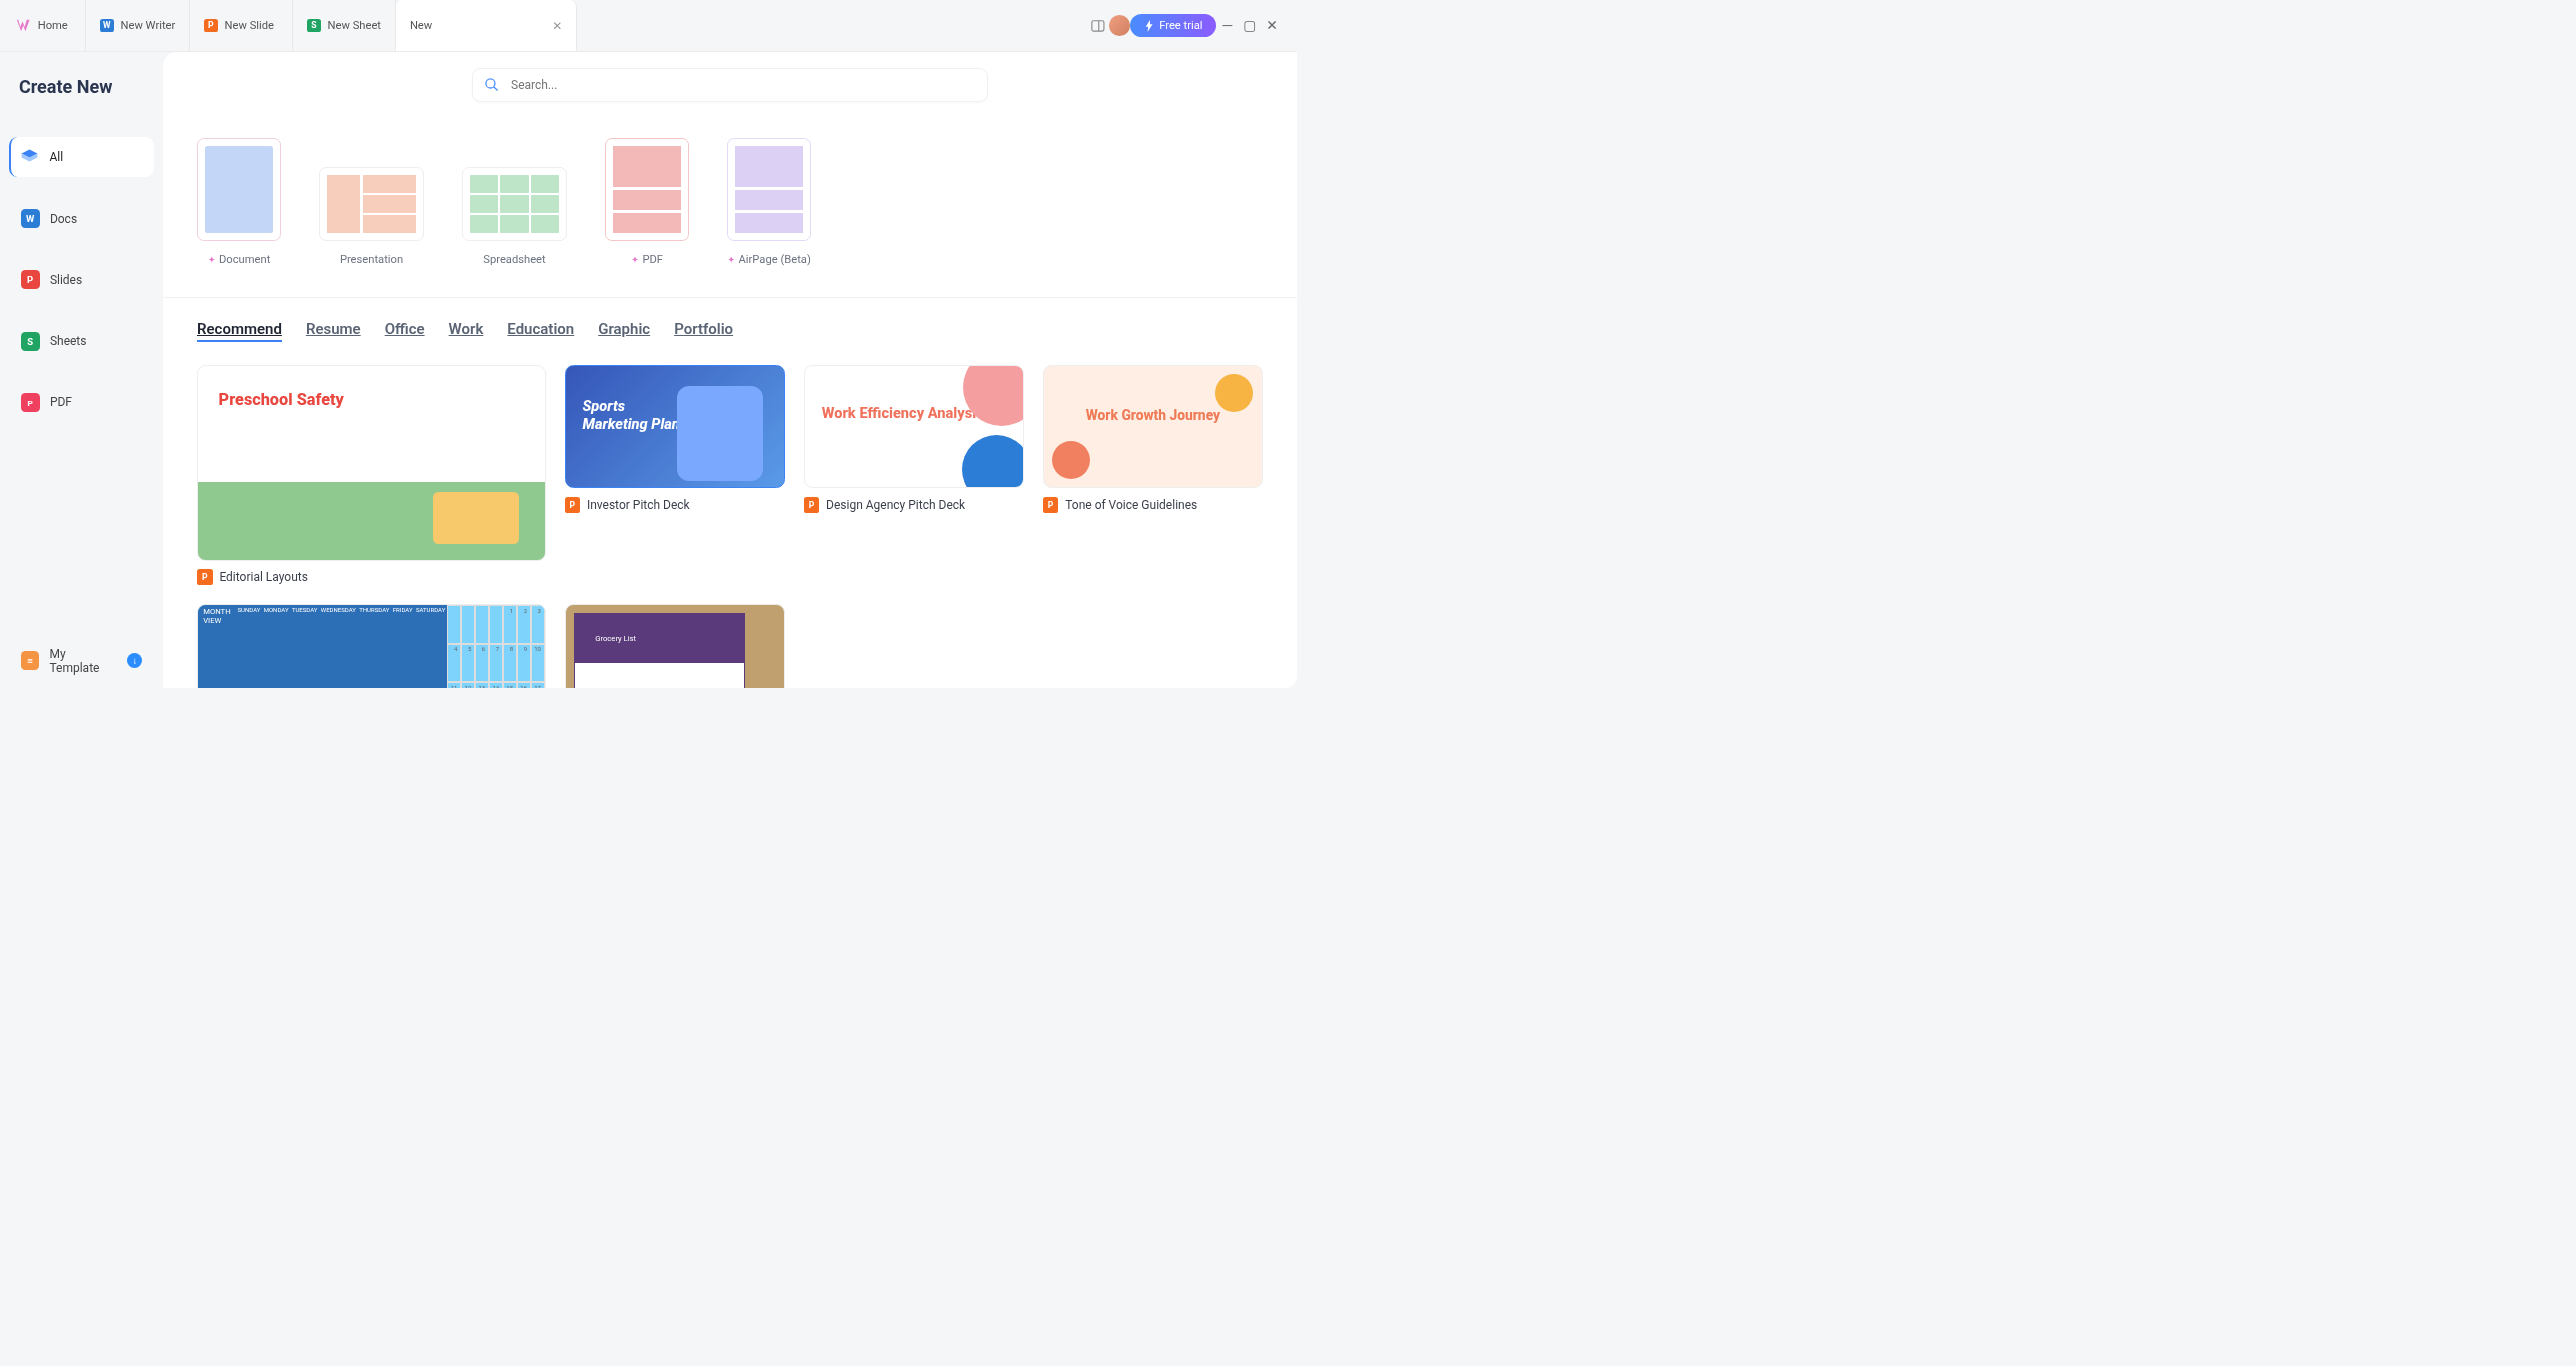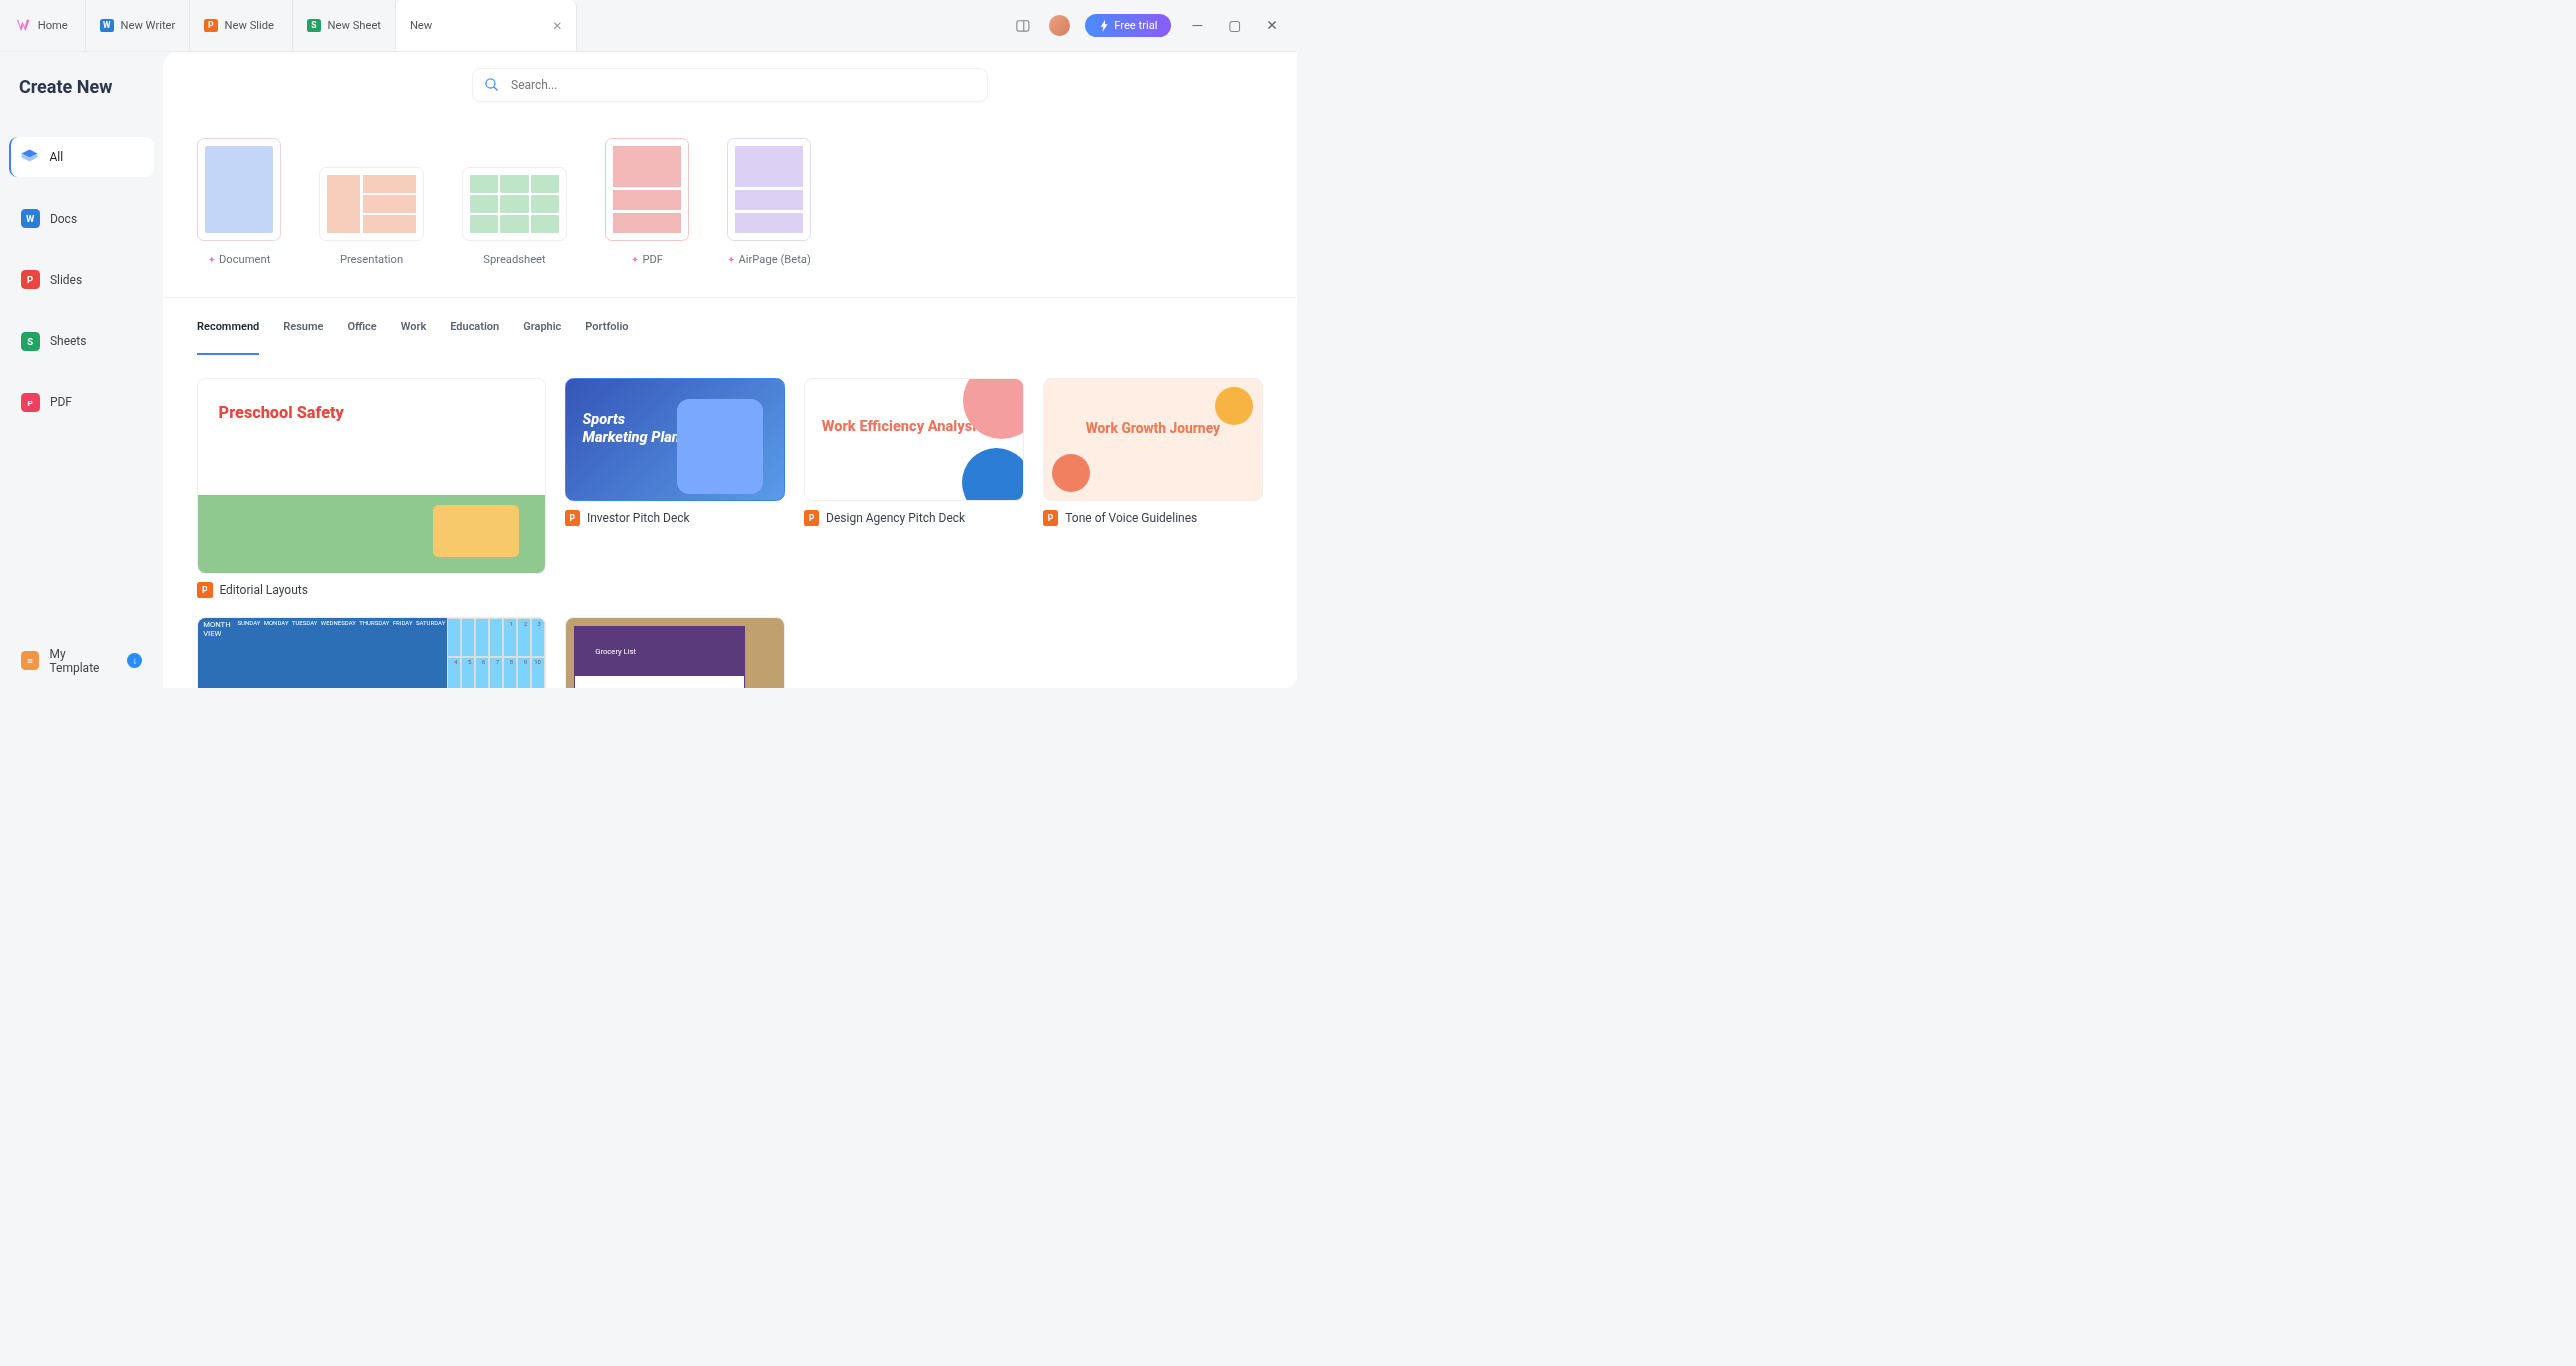--- a/index.html
+++ b/index.html
@@ -7,21 +7,21 @@
 
 .titlebar { height: 52px; display: flex; align-items: center; background: #f5f6f8; border-bottom: 0.9px solid #ebebeb; }
 .tabs { display: flex; height: 100%; flex: 1; }
 .tab { display: flex; align-items: center; padding: 0 13.8px; gap: 6.9px; font-size: 11.2px; color: #555; border-right: 0.9px solid #e8e8e8; cursor: pointer; min-width: 103px; }
 .tab.home { min-width: 86px; }
 .tab.active { background: #fff; border-radius: 6.9px 6.9px 0 0; }
 .tab .close { margin-left: auto; color: #999; font-size: 12px; }
 .tab-icon { width: 13.8px; height: 13.8px; border-radius: 2.6px; display: inline-flex; align-items: center; justify-content: center; font-size: 8.6px; color: #fff; font-weight: bold; }
 .logo-icon { width: 17px; height: 17px; }
 
-.window-controls { display: flex; align-items: center; gap: 15px; padding: 0 13.8px; }
+.window-controls { display: flex; align-items: center; gap: 0; padding: 0 13.8px; }
 .avatar { width: 20.6px; height: 20.6px; border-radius: 50%; background: linear-gradient(135deg,#f0a080,#d08060); }
 .free-trial { background: linear-gradient(90deg,#4a8cff,#8b5cff); color: #fff; border-radius: 17px; padding: 5.2px 13.8px; font-size: 11.2px; display: flex; align-items: center; gap: 5.2px; }
 .wc-btn { width: 22.3px; height: 22.3px; display: flex; align-items: center; justify-content: center; color: #666; }
 
 .app-body { display: flex; height: calc(100% - 38px); }
 .sidebar { width: 163px; padding: 17px 8.6px; display: flex; flex-direction: column; gap: 20px; }
 .sidebar h1 { font-size: 18px; font-weight: 700; color: #2a3550; padding: 6.9px 10.3px 20.6px; }
 .side-item { display: flex; align-items: center; gap: 10.3px; padding: 10.3px 12px; border-radius: 8.6px; font-size: 12px; color: #444; cursor: pointer; margin-bottom: 1.7px; }
 .side-item.active { background: #fff; color: #222; border-left: 2.6px solid #3b82f6; padding-left: 9.5px; }
 .side-icon { width: 19px; height: 19px; border-radius: 4.3px; display: flex; align-items: center; justify-content: center; color: #fff; font-size: 9.5px; font-weight: bold; }
@@ -46,21 +46,21 @@
 .pres-inner > div { background: #f7cebb; }
 .pres-inner > div:nth-child(2) { grid-row: 1 / 4; }
 .sheet-inner { width: 100%; height: 100%; display: grid; grid-template-columns: repeat(3,1fr); grid-template-rows: repeat(3,1fr); gap: 2.6px; }
 .sheet-inner > div { background: #bfe5c8; border-radius: 0.9px; }
 .pdf-inner { width: 100%; height: 100%; display: flex; flex-direction: column; gap: 2.6px; }
 .pdf-inner > div { flex: 1; background: #f3b8b8; }
 .air-inner { width: 100%; height: 100%; display: flex; flex-direction: column; gap: 2.6px; }
 .air-inner > div { flex: 1; background: #dcd0f5; }
 
 .cat-tabs { display: flex; gap: 24px; padding: 0 34px; border-top: 0.9px solid #f2f2f4; padding-top: 22.3px; }
-.cat-tab { font-size: 11px; font-weight: 600; color: #5a6474; padding-bottom: 20px; cursor: pointer; }
+.cat-tab { font-size: 15px; font-weight: 600; color: #5a6474; padding-bottom: 2px; cursor: pointer; text-decoration: underline; }
 .cat-tab.active { color: #1f2532; border-bottom: 2.6px solid #3b82f6; }
 
 .templates { display: grid; grid-template-columns: repeat(4, 1fr); gap: 19px; padding: 22.3px 34px 0; }
 .tpl { cursor: pointer; }
 .tpl-thumb { width: 100%; aspect-ratio: 16/9; border-radius: 8.6px; border: 0.9px solid #eee; overflow: hidden; background: #fafafa; position: relative; }
 .tpl-label { display: flex; align-items: center; gap: 6.9px; margin-top: 8.6px; font-size: 12px; color: #3a3f4b; }
 .p-badge { width: 15.5px; height: 15.5px; background: #f56c1f; border-radius: 2.6px; display: inline-flex; align-items: center; justify-content: center; color: #fff; font-size: 8.6px; font-weight: bold; }
 
 
 .t1 { background: linear-gradient(#fff 60%, #8fc98f 60%); }

